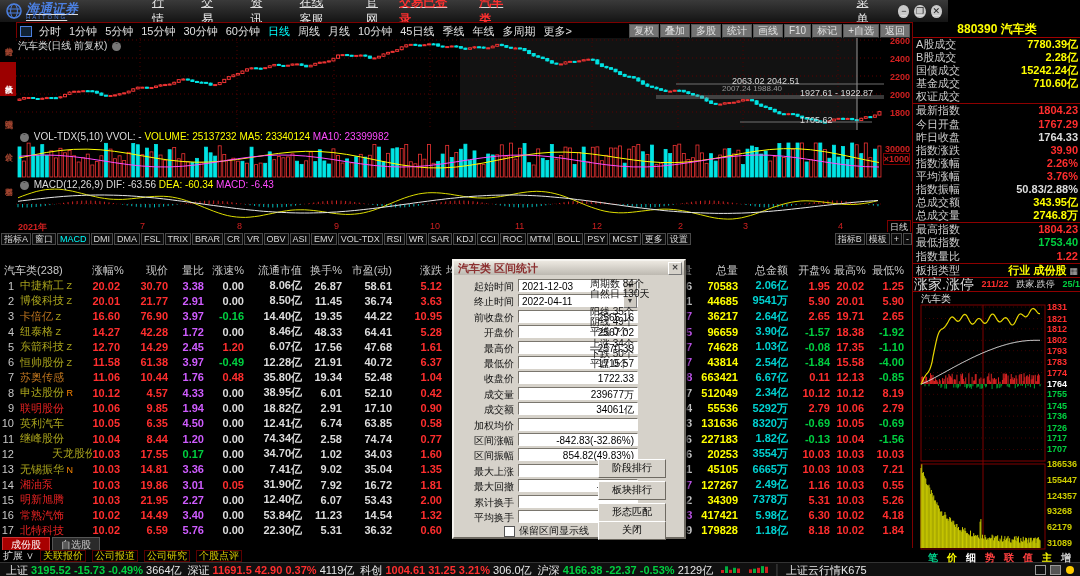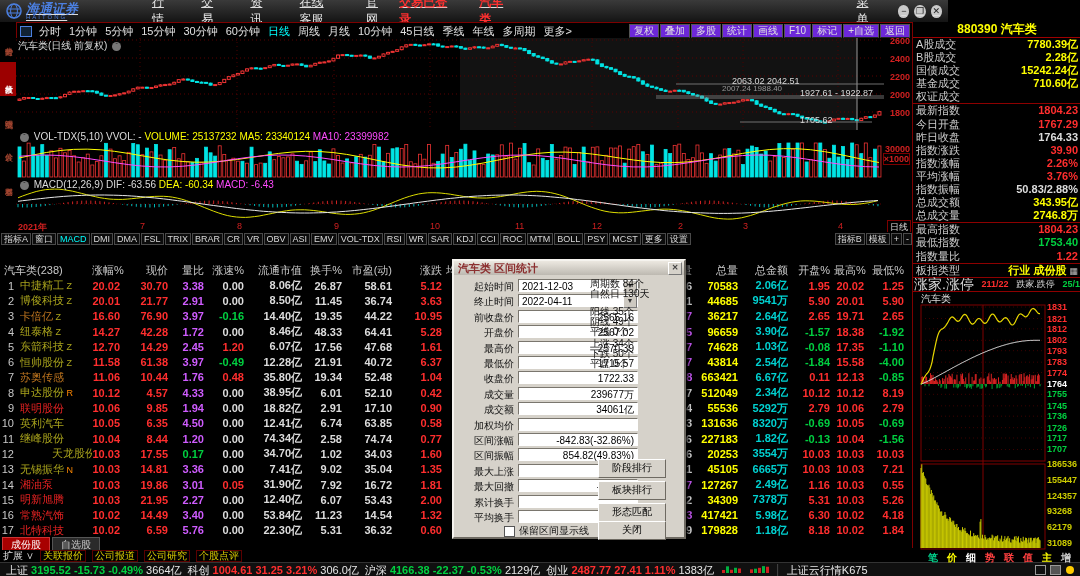--- a/index.html
+++ b/index.html
@@ -15,21 +15,21 @@
   .menu-item{color:#e6e6e6;font-size:12px;margin:0 16px;cursor:default;}
   .tb-red{color:#ff3030;font-size:12px;font-weight:bold;margin-right:28px;}
   .win-btn{width:13px;height:13px;border-radius:50%;background:#c9c9c9;color:#222;font-size:9px;
            line-height:13px;text-align:center;margin-left:5px;}
   
   #toolbar2{left:16px;top:22px;width:896px;height:16px;background:#000;
             border-top:1px solid #7d0000;border-bottom:1px solid #7d0000;display:flex;align-items:center;}
   .period{color:#e0e0e0;font-size:11px;margin:0 4px;white-space:nowrap;}
   .period.active{color:#00ffff;}
   .tb-btn{color:#e0e0e0;font-size:10px;border:1px solid #555;border-bottom-color:#222;
-          padding:0 4px;margin-left:1px;background:#6d28d9;white-space:nowrap;line-height:12px;}
+          padding:0 4px;margin-left:1px;background:#737373;white-space:nowrap;line-height:12px;}
   
   #sidebar{left:0;top:22px;width:16px;height:224px;background:#000;border-right:1px solid #7d0000;}
   .side-tab{width:16px;text-align:center;writing-mode:vertical-rl;text-orientation:upright;
             font-size:8px;line-height:15px;color:#a84832;letter-spacing:0;}
   .side-tab.active{background:#9c0000;color:#fff;}
   
   .panel{left:16px;width:870px;background:#000;border-bottom:1px solid #7d0000;overflow:hidden;}
   .chart-label{position:absolute;left:2px;top:1px;font-size:10px;color:#ddd;white-space:nowrap;z-index:3;}
   .circ-icon{display:inline-block;width:9px;height:9px;border-radius:50%;background:#777;color:#222;
              font-size:7px;line-height:8px;text-align:center;vertical-align:middle;margin:0 2px;}
@@ -2025,23 +2025,23 @@
       <span class="blink">个股点评</span>
     </div>
 
   <div id="btabs" class="abs">
       <span class="btab active">成份股</span>
       <span class="btab">自选股</span>
     </div>
 
   <div id="statusbar" class="abs">
       <span class="sb-item"><span class="sb-name">上证 </span><span class="sb-b" style="color: rgb(0, 208, 64);">3195.52  </span><span class="sb-b" style="color: rgb(0, 208, 64);">-15.73  </span><span class="sb-b" style="color: rgb(0, 208, 64);">-0.49% </span><span class="sb-name">3664亿</span></span>
+      <span class="sb-item"><span class="sb-name">深证 </span><span class="sb-b" style="color: rgb(255, 46, 46);">11691.5  </span><span class="sb-b" style="color: rgb(255, 46, 46);">42.90  </span><span class="sb-b" style="color: rgb(255, 46, 46);">0.37% </span><span class="sb-name">4119亿</span></span>
       <span class="sb-item"><span class="sb-name">科创 </span><span class="sb-b" style="color: rgb(255, 46, 46);">1004.61  </span><span class="sb-b" style="color: rgb(255, 46, 46);">31.25  </span><span class="sb-b" style="color: rgb(255, 46, 46);">3.21% </span><span class="sb-name">306.0亿</span></span>
       <span class="sb-item"><span class="sb-name">沪深 </span><span class="sb-b" style="color: rgb(0, 208, 64);">4166.38  </span><span class="sb-b" style="color: rgb(0, 208, 64);">-22.37  </span><span class="sb-b" style="color: rgb(0, 208, 64);">-0.53% </span><span class="sb-name">2129亿</span></span>
-      <span class="sb-item"><span class="sb-name">创业 </span><span class="sb-b" style="color: rgb(255, 46, 46);">2487.77  </span><span class="sb-b" style="color: rgb(255, 46, 46);">27.41  </span><span class="sb-b" style="color: rgb(255, 46, 46);">1.11% </span><span class="sb-name">1383亿</span></span>
       <svg width="20" height="11" style="margin-left: 8px;">
         <rect x="0" y="5" width="3" height="3" fill="#d02020"></rect>
         <rect x="4" y="1.3132384407363134" width="3" height="6.686761559263687" fill="#00b040"></rect>
         <rect x="8" y="4.7711273225722834" width="3" height="3.2288726774277166" fill="#d02020"></rect>
         <rect x="12" y="2.7671096456761006" width="3" height="5.232890354323899" fill="#00b040"></rect>
         <rect x="16" y="3.5050651426427066" width="3" height="4.494934857357293" fill="#d02020"></rect>
       </svg>
       <svg width="20" height="11" style="margin-left: 8px;">
         <rect x="0" y="4.337679479420331" width="3" height="3.6623205205796694" fill="#d02020"></rect>
         <rect x="4" y="3.683556133786624" width="3" height="4.316443866213376" fill="#00b040"></rect>

